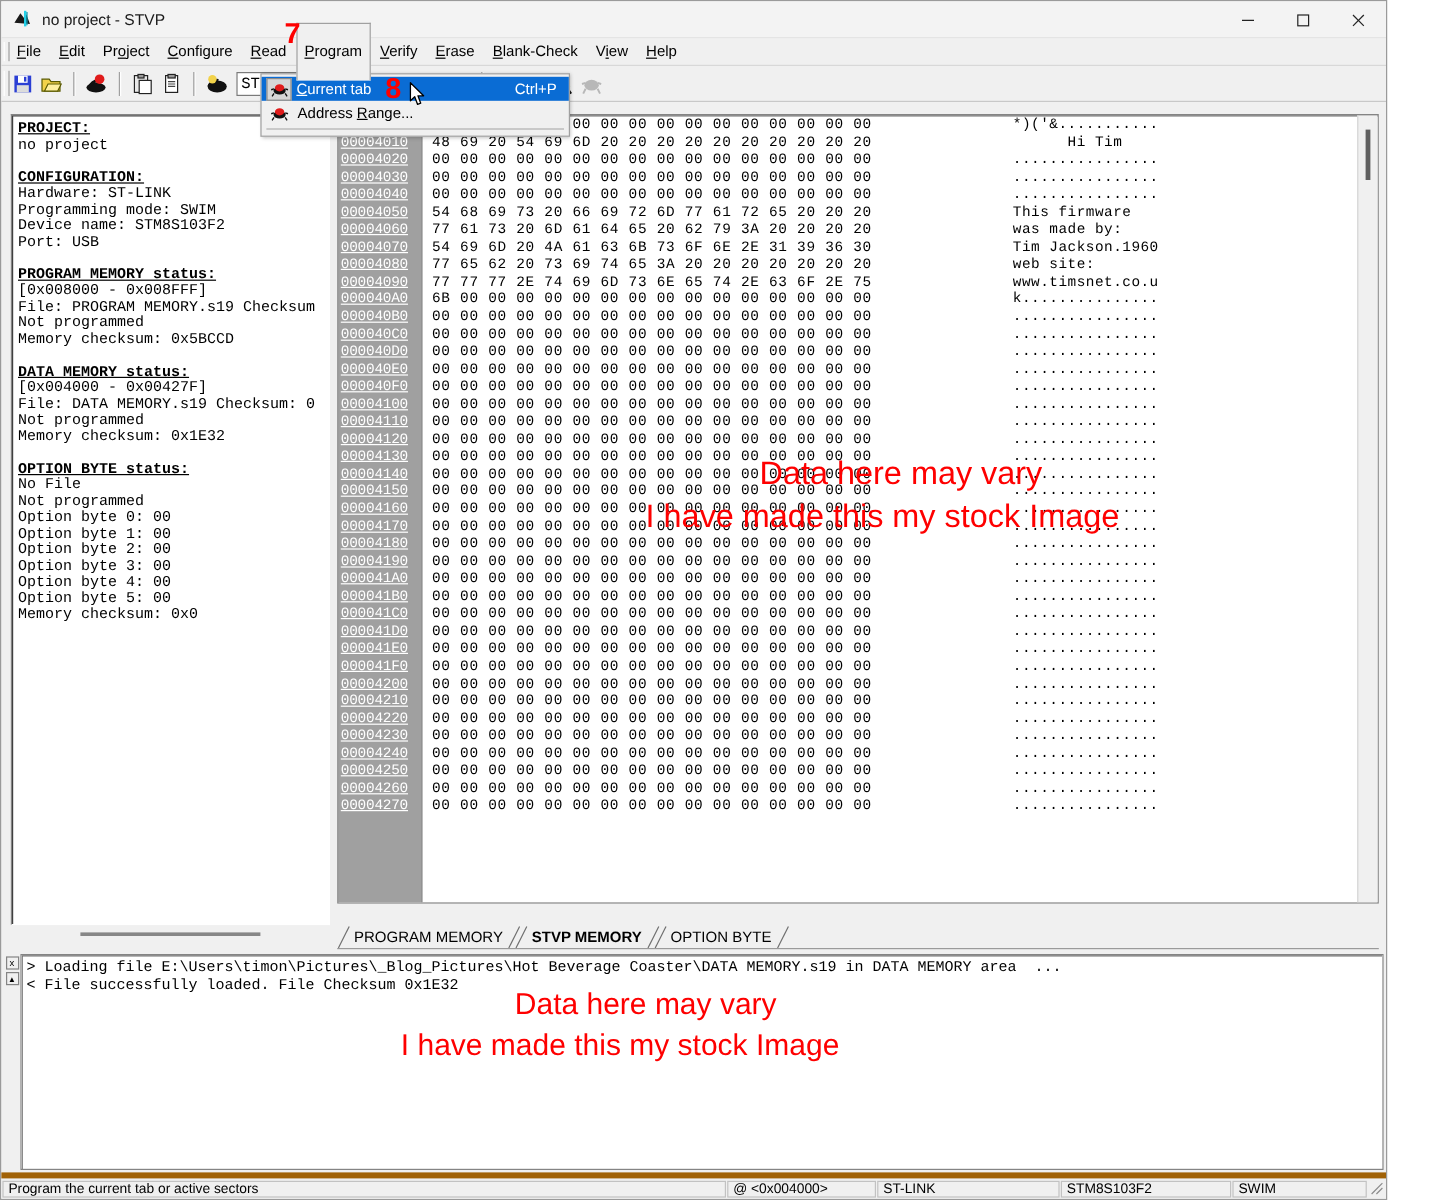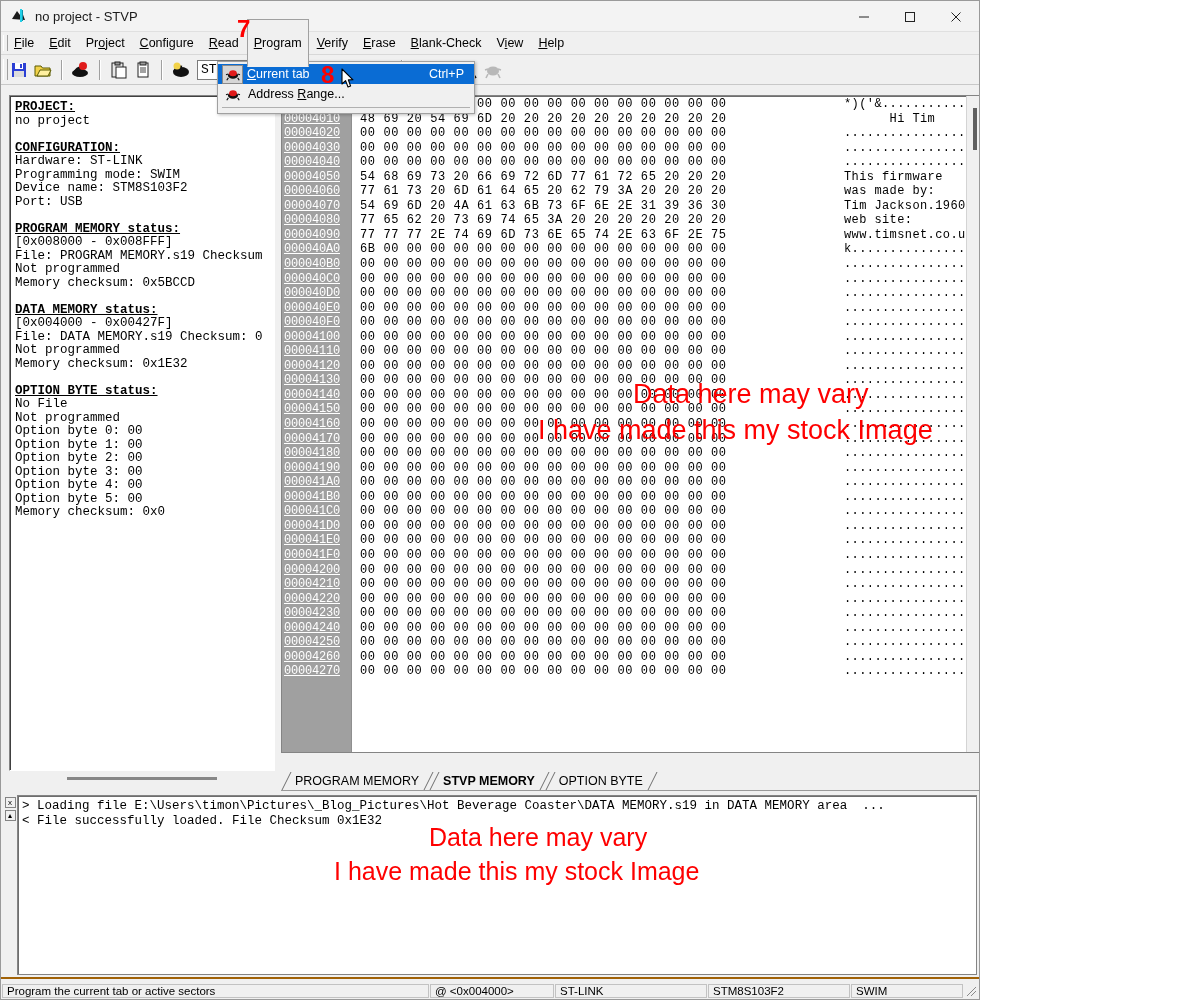--- a/index.html
+++ b/index.html
@@ -5,21 +5,21 @@
   * { box-sizing: border-box; }
   html, body {
     margin: 0; padding: 0;
     width: 1200px; height: 1000px;
     overflow: hidden;
     font-family: "Liberation Sans", sans-serif;
     background: #ffffff;
   }
   #app {
     position: relative;
-    width: 980px; height: 1000px;
+    width: 1156px; height: 1000px;
     background: #f0f0f0;
     border: 1px solid #9a9a9a;
     overflow: hidden;
   }
 
   
   #titlebar {
     height: 31px;
     background: #f3f3f3;
     border-bottom: 1px solid #e0e0e0;
@@ -242,22 +242,22 @@
     font-family: "Liberation Mono", monospace;
     font-size: 12.5px; line-height: 15px;
     color: #000; padding: 3px 4px; white-space: pre;
     position: relative; overflow: hidden;
   }
 
   
   #statusbar {
     position: absolute; left: 0; right: 0; bottom: 0; height: 22px;
     background: #f0f0f0;
-    border-top: 2px solid #a16207;
-    display: flex; align-items: flex-end;
+    border-top: 5px solid #a16207;
+    display: flex; align-items: center;
   }
   .sb-cell {
     border: 1px solid #c2c2c2;
     margin: 1px 0 1px 1px;
     display: flex; align-items: center; padding: 0 4px;
     font-size: 11.5px; color: #000;
     font-family: "Liberation Sans", sans-serif;
     white-space: nowrap; overflow: hidden;
   }
   #sb-msg { flex: 1; }

